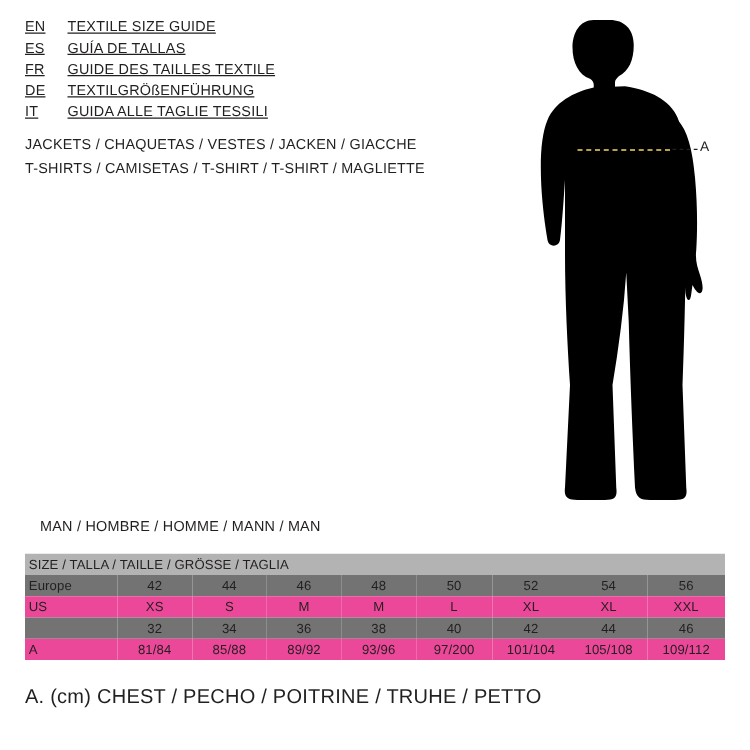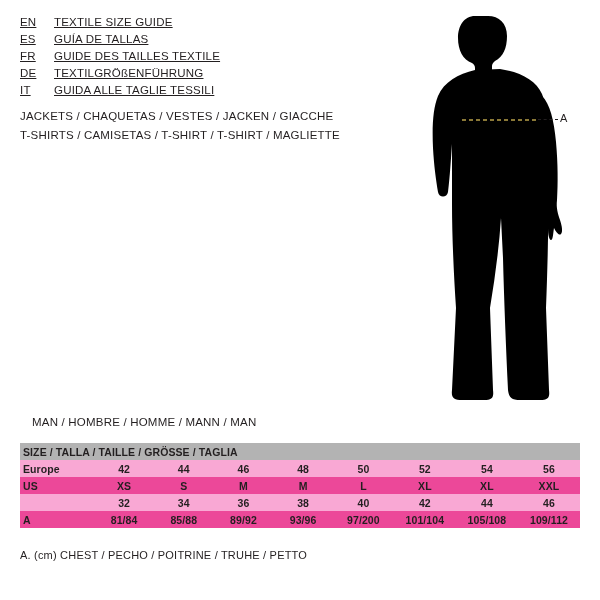--- a/index.html
+++ b/index.html
@@ -99,30 +99,29 @@
     top: 443px;
     width: 560px;
     border-collapse: collapse;
     font-size: 10.5px;
     letter-spacing: 0.1px;
   }
   table.size-table td {
     padding: 0;
     height: 17px;
     vertical-align: middle;
-    font-weight: bold;
   }
   .row-head td {
     background: #b3b3b3;
     color: #231f20;
     font-size: 10.5px;
     height: 17px;
   }
   .row-light td {
-    background: #f9a8d4;
+    background: #737373;
   }
   .row-dark td {
     background: #ec4899;
   }
   .col-label {
     width: 80px;
     padding-left: 3px !important;
   }
   .cell {
     width: 68px;
@@ -130,21 +129,21 @@
     margin-left: 48px;
   }
   .head-label {
     padding-left: 3px !important;
   }
 
   .footnote {
     position: absolute;
     left: 20px;
     top: 549px;
-    font-size: 11px;
+    font-size: 16px;
     letter-spacing: 0.2px;
   }
 </style>
 </head>
 <body>
 
 <div class="page">
 
   <div class="lang-block">
     <div class="lang-row">

